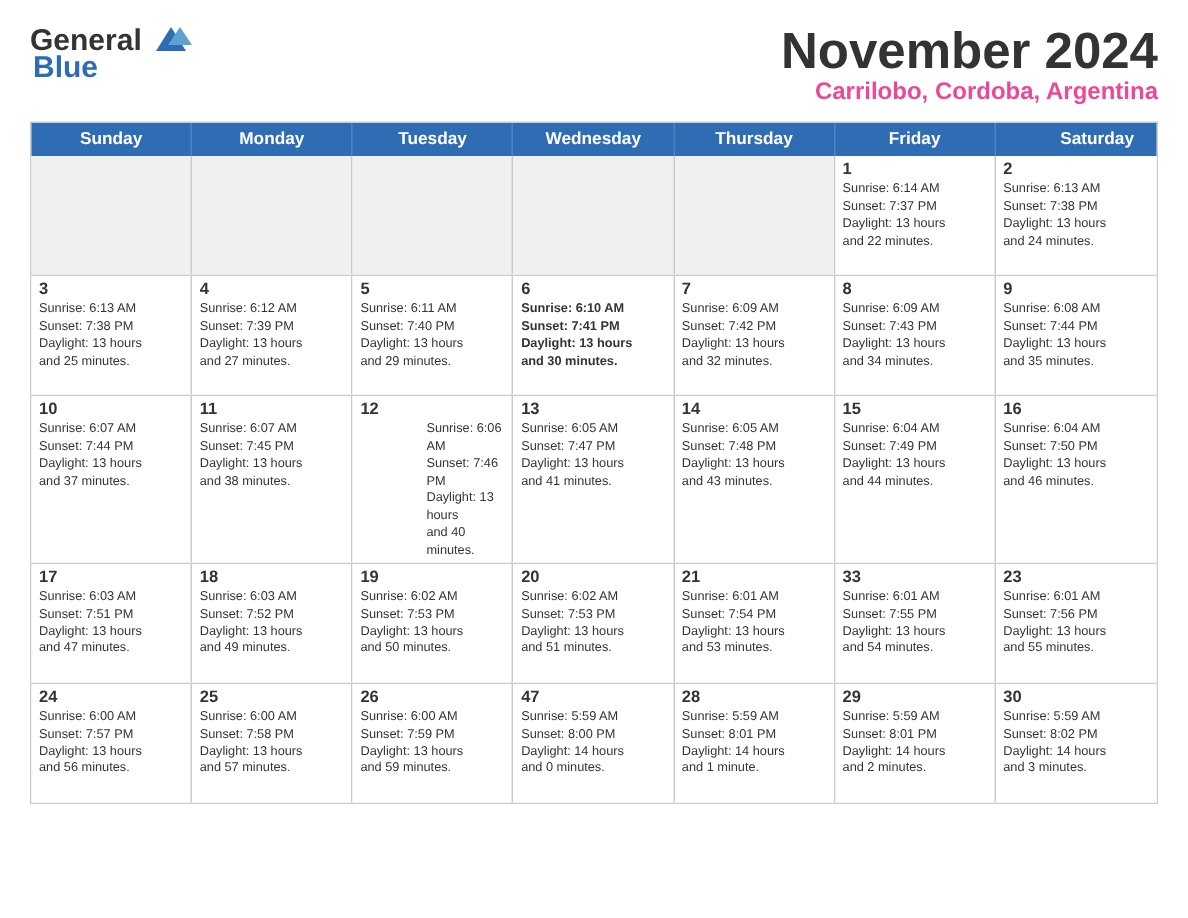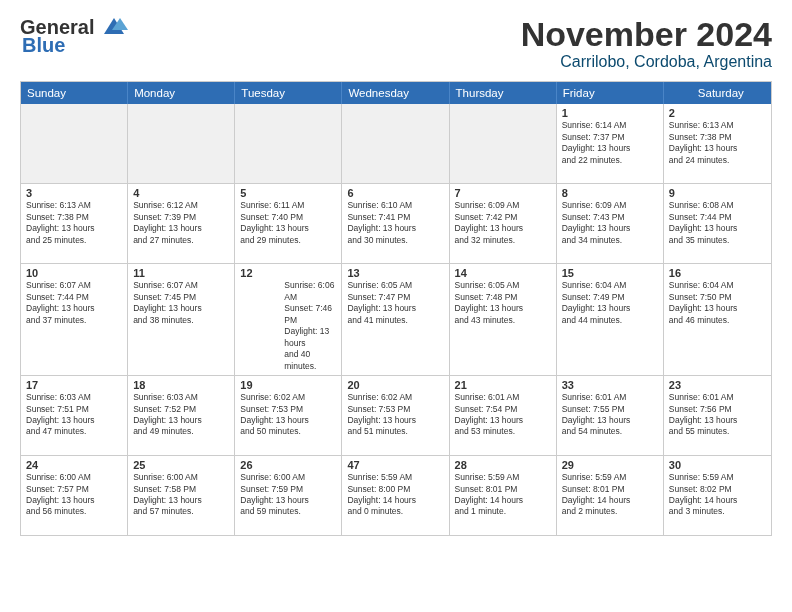--- a/index.html
+++ b/index.html
@@ -32,40 +32,41 @@
       text-align: right;
     }
     .title-block h1 {
       font-size: 34px;
       font-weight: bold;
       color: #333;
       line-height: 1.1;
     }
     .title-block h2 {
       font-size: 16px;
-      font-weight: normal;
-      color: #0c4a6e;
+      font-weight: bold;
+      color: #ec4899;
     }
     .calendar {
       flex: 1;
       display: flex;
       flex-direction: column;
       border: 1px solid #ccc;
     }
     .cal-header {
       display: grid;
       grid-template-columns: repeat(7, 1fr);
       background: #2e6db4;
     }
     .cal-header-cell {
       color: #fff;
       font-size: 11.5px;
-      font-weight: normal;
+      font-weight: bold;
       padding: 5px 6px;
       border-right: 1px solid #4a85c7;
+      text-align: center;
     }
     .cal-header-cell:last-child { border-right: none; margin-left: 28px; }
     .cal-body {
       flex: 1;
       display: flex;
       flex-direction: column;
     }
     .cal-row {
       display: grid;
       grid-template-columns: repeat(7, 1fr);
@@ -167,21 +168,21 @@
           </div>
           <div class="cal-cell">
             <span class="day-num">5</span>
             <div class="info" style="white-space: pre-line;">Sunrise: 6:11 AM
 Sunset: 7:40 PM
 Daylight: 13 hours
 and 29 minutes.</div>
           </div>
           <div class="cal-cell">
             <span class="day-num">6</span>
-            <div class="info" style="white-space: pre-line;">Sunrise: 6:10 AM
+            <div class="info" style="white-space: pre-line; font-weight: bold;">Sunrise: 6:10 AM
 Sunset: 7:41 PM
 Daylight: 13 hours
 and 30 minutes.</div>
           </div>
           <div class="cal-cell">
             <span class="day-num">7</span>
             <div class="info" style="white-space: pre-line;">Sunrise: 6:09 AM
 Sunset: 7:42 PM
 Daylight: 13 hours
 and 32 minutes.</div>

